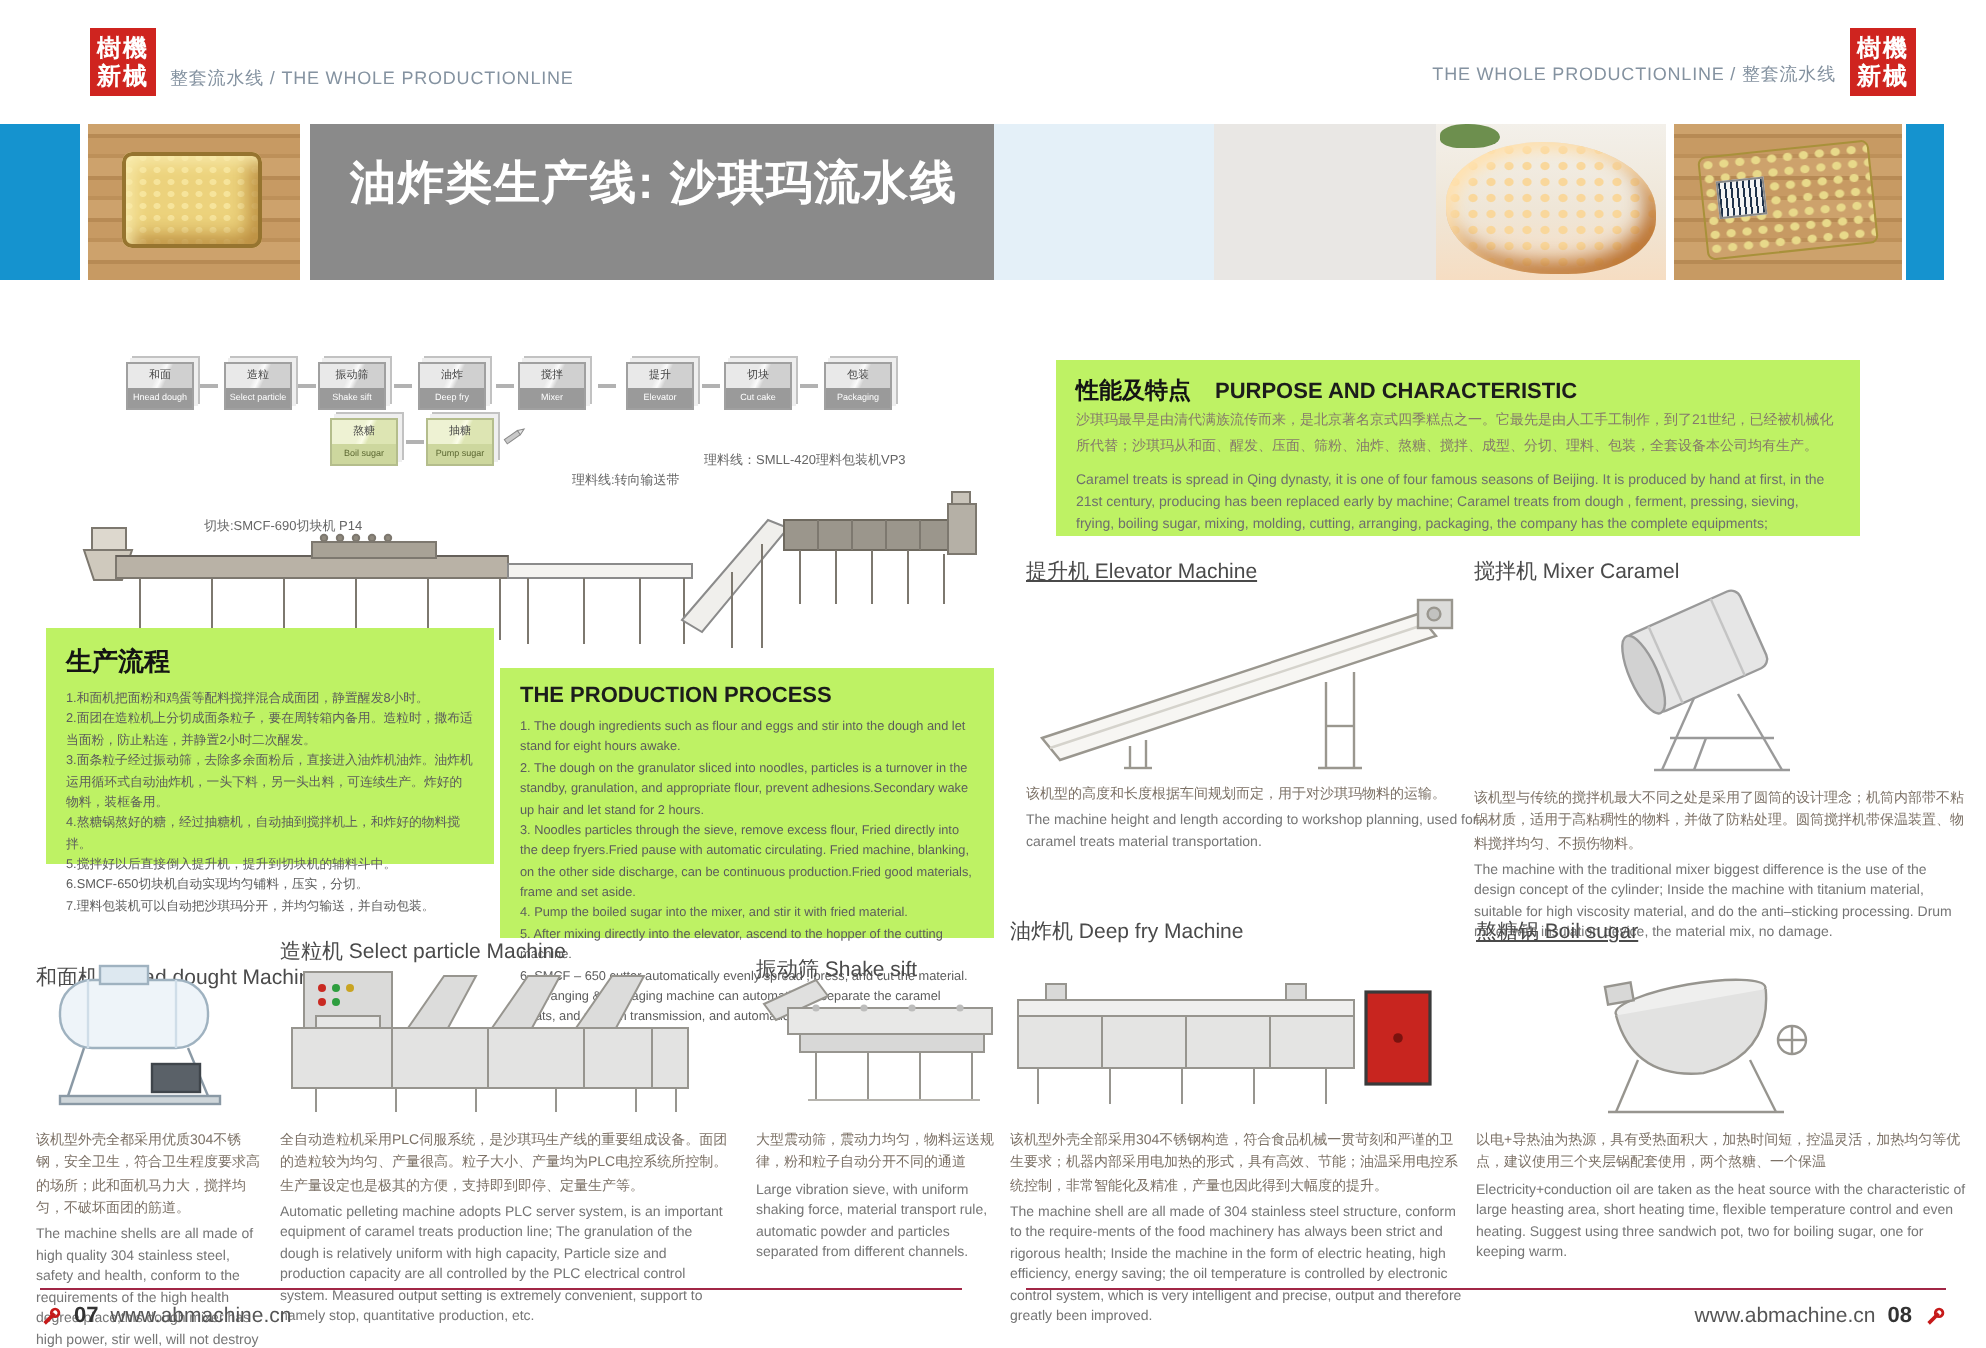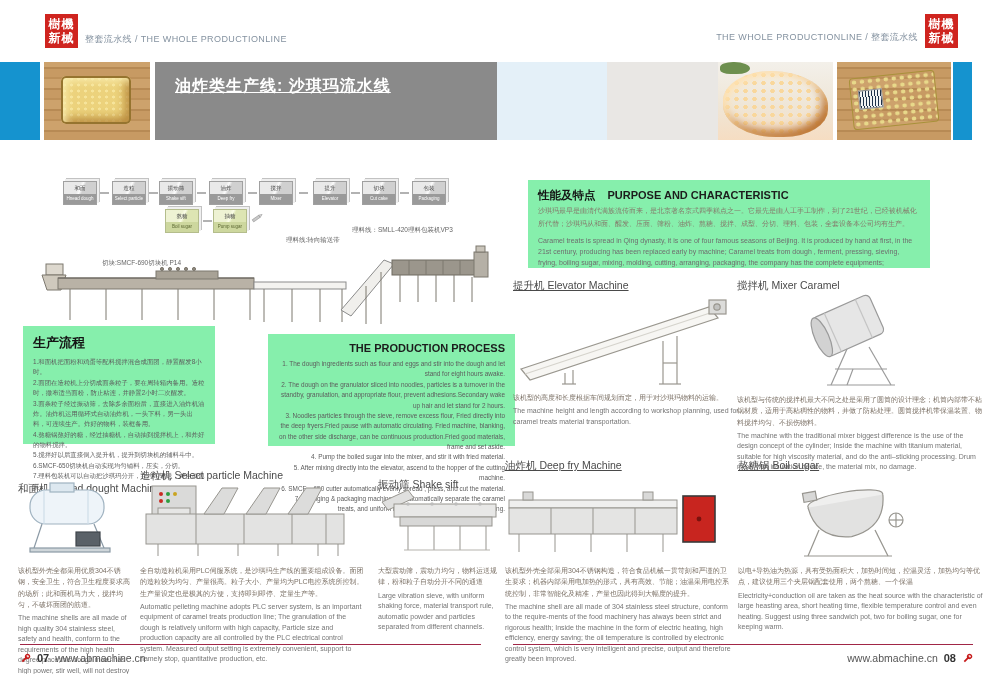--- a/index.html
+++ b/index.html
@@ -8,21 +8,21 @@
   .abs{position:absolute;}
 
   
   .seal{width:33px;height:34px;background:#cf241f;color:#fff;font-weight:bold;
         font-size:12px;line-height:1.2;text-align:center;white-space:pre-line;
         padding-top:3px;box-sizing:border-box;letter-spacing:1px;}
   .crumb{font-size:9px;color:#8492a0;letter-spacing:.4px;}
 
   
   .band{top:62px;height:78px;}
-  .banner-title{font-size:16px;font-weight:bold;color:#ffffff;letter-spacing:1px;text-decoration:underline;}
+  .banner-title{font-size:23px;font-weight:bold;color:#ffffff;letter-spacing:1px;}
   .banner-sub{font-size:11px;color:#f2f2f2;margin-top:6px;}
 
   
   .wood{background:repeating-linear-gradient(0deg,#c79a63 0 8px,#b78a54 8px 10px,#cda26c 10px 19px,#bd9059 19px 21px);}
   .sachima{position:absolute;left:16%;top:18%;width:66%;height:62%;background:#ecd27c;
            border-radius:5px;box-shadow:inset 0 0 0 2px #96742f,inset 5px 5px 9px #f9ecae,inset -6px -6px 10px #b8893c;
            background-image:radial-gradient(#f6e49b 1.5px,transparent 2px);background-size:7px 6px;}
   .photo2bg{background:linear-gradient(180deg,#f3f0ea 0%,#efe6d7 55%,#f6ddc2 100%);}
   .blob{position:absolute;left:4%;top:12%;width:92%;height:84%;border-radius:46% 54% 42% 50%;
         background:radial-gradient(circle at 42% 38%,#f4c887,#e59d4f 65%,#d2813a);
@@ -41,21 +41,21 @@
           box-shadow:2px -2px 0 0 #efefef,3px -3px 0 0 #c2c2c2;}
   .fc-zh{font-size:5.5px;color:#444;text-align:center;line-height:12px;height:12px;overflow:hidden;}
   .fc-en{font-size:4.5px;color:#fff;background:#9a9a9a;text-align:center;line-height:10px;height:10px;overflow:hidden;}
   .fc-box.yellow{background:linear-gradient(115deg,#eef2d3 40%,#fbfde8 47%,#dde5b3 54%);border-color:#b4bd8c;}
   .fc-box.yellow .fc-en{background:#cdd79e;color:#5a6630;}
   .fc-dash{position:absolute;width:9px;height:2px;background:#b2b2b2;}
 
   .diag-label{font-size:6.5px;color:#666;}
 
   
-  .gbox{background:#86efac;box-sizing:border-box;padding:8px 10px;}
+  .gbox{background:#bef264;box-sizing:border-box;padding:8px 10px;}
   .t-zh{font-size:13px;font-weight:bold;color:#141414;margin-bottom:5px;}
   .t-en{font-size:11px;font-weight:bold;color:#1c1c1c;margin-bottom:5px;}
   .proc{font-size:6.4px;color:#5c5c5c;line-height:1.62;}
   .purpose-zh{font-size:7px;color:#85796b;line-height:1.8;margin-top:2px;}
   .purpose-en{font-size:7px;color:#6e6e6e;line-height:1.55;margin-top:6px;}
 
   
   .cap{font-size:10.5px;color:#4a4a4a;}
   .desc-zh{font-size:7px;color:#7c7166;line-height:1.62;}
   .desc-en{font-size:7px;color:#757575;line-height:1.5;margin-top:3px;}
@@ -210,32 +210,32 @@
       <rect x="438" y="12" width="14" height="25" fill="#b5b0a6"></rect>
       <rect x="440" y="6" width="9" height="6" fill="#c9c4ba"></rect>
       <line x1="364" y1="35" x2="364" y2="62"></line>
         <line x1="382" y1="35" x2="382" y2="62"></line>
       <line x1="400" y1="35" x2="400" y2="62"></line>
         <line x1="418" y1="35" x2="418" y2="62"></line>
       <line x1="436" y1="37" x2="436" y2="62"></line>
     </g>
   </svg>
 
-  <div class="abs gbox" style="left:23px;top:326px;width:192px;height:118px;">
+  <div class="abs gbox" style="left:23px;top:314px;width:224px;height:118px;">
     <div class="t-zh">生产流程</div>
     <div class="proc">1.和面机把面粉和鸡蛋等配料搅拌混合成面团，静置醒发8小时。</div>
     <div class="proc">2.面团在造粒机上分切成面条粒子，要在周转箱内备用。造粒时，撒布适当面粉，防止粘连，并静置2小时二次醒发。</div>
     <div class="proc">3.面条粒子经过振动筛，去除多余面粉后，直接进入油炸机油炸。油炸机运用循环式自动油炸机，一头下料，另一头出料，可连续生产。炸好的物料，装框备用。</div>
     <div class="proc">4.熬糖锅熬好的糖，经过抽糖机，自动抽到搅拌机上，和炸好的物料搅拌。</div>
     <div class="proc">5.搅拌好以后直接倒入提升机，提升到切块机的辅料斗中。</div>
     <div class="proc">6.SMCF-650切块机自动实现均匀铺料，压实，分切。</div>
     <div class="proc">7.理料包装机可以自动把沙琪玛分开，并均匀输送，并自动包装。</div>
   </div>
 
-  <div class="abs gbox" style="left:268px;top:334px;width:247px;height:112px;text-align:right;">
+  <div class="abs gbox" style="left:250px;top:334px;width:247px;height:135px;">
     <div class="t-en">THE PRODUCTION PROCESS</div>
     <div class="proc">1. The dough ingredients such as flour and eggs and stir into the dough and let stand for eight hours awake.</div>
     <div class="proc">2. The dough on the granulator sliced into noodles, particles is a turnover in the standby, granulation, and appropriate flour, prevent adhesions.Secondary wake up hair and let stand for 2 hours.</div>
     <div class="proc">3. Noodles particles through the sieve, remove excess flour, Fried directly into the deep fryers.Fried pause with automatic circulating. Fried machine, blanking, on the other side discharge, can be continuous production.Fried good materials, frame and set aside.</div>
     <div class="proc">4. Pump the boiled sugar into the mixer, and stir it with fried material.</div>
     <div class="proc">5. After mixing directly into the elevator, ascend to the hopper of the cutting machine.</div>
     <div class="proc">6. SMCF – 650 cutter automatically evenly spread , press, and cut the material.</div>
     <div class="proc">7. Arranging &amp; packaging machine can automatically separate the caramel treats, and uniform transmission, and automatic packaging.</div>
   </div>
 
@@ -286,21 +286,21 @@
     </g>
   </svg>
   <div class="abs" style="left:737px;top:394px;width:248px;">
     <div class="desc-zh">该机型与传统的搅拌机最大不同之处是采用了圆筒的设计理念；机筒内部带不粘锅材质，适用于高粘稠性的物料，并做了防粘处理。圆筒搅拌机带保温装置、物料搅拌均匀、不损伤物料。</div>
     <div class="desc-en">The machine with the traditional mixer biggest difference is the use of the design concept of the cylinder; Inside the machine with titanium material, suitable for high viscosity material, and do the anti–sticking processing. Drum mixer with insulation device, the material mix, no damage.</div>
   </div>
 
   <div class="abs cap" style="left:18px;top:482px;">和面机 Hnead dought Machine</div>
   <div class="abs cap" style="left:140px;top:469px;text-align:right;">造粒机 Select particle Machine</div>
   <div class="abs cap" style="left:378px;top:478px;">振动筛 Shake sift</div>
-  <div class="abs cap" style="left:505px;top:459px;text-decoration:underline;">油炸机 Deep fry Machine</div>
+  <div class="abs cap" style="left:505px;top:459px;">油炸机 Deep fry Machine</div>
   <div class="abs cap" style="left:738px;top:459px;text-decoration:underline;">熬糖锅 Boil sugar</div>
 
   <svg class="abs" style="left:18px;top:478px;" width="110" height="78" viewBox="0 0 110 78">
     <g stroke="#9fb2c0" stroke-width="1.2" fill="none">
       <rect x="12" y="12" width="74" height="34" rx="16" fill="#eef4f9"></rect>
       <rect x="32" y="5" width="24" height="9" fill="#dde8f0"></rect>
       <line x1="26" y1="12" x2="26" y2="46" stroke="#cfdde8"></line>
       <line x1="70" y1="12" x2="70" y2="46" stroke="#cfdde8"></line>
       <line x1="24" y1="46" x2="16" y2="70" stroke="#8a99a5"></line>
       <line x1="76" y1="46" x2="86" y2="70" stroke="#8a99a5"></line>

